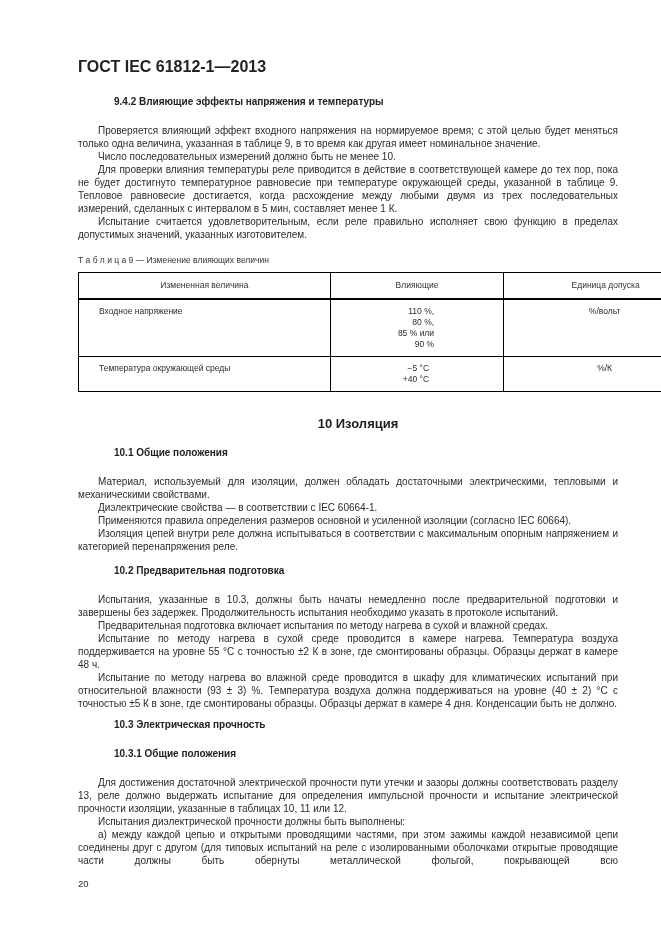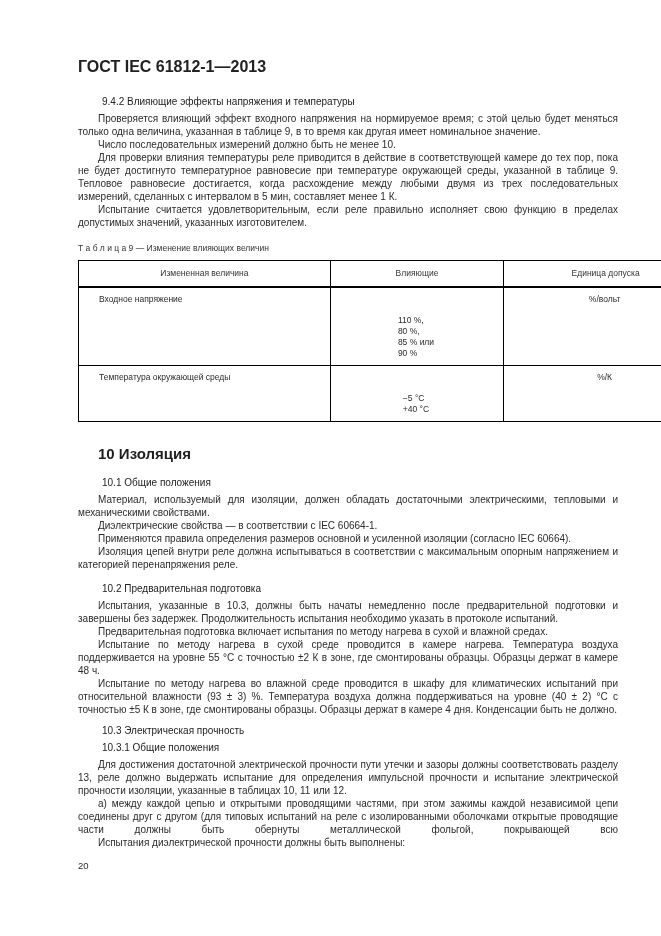--- a/index.html
+++ b/index.html
@@ -9,27 +9,27 @@
     color:#2b2b2b;position:relative;overflow:hidden;
   }
   .page{
     box-sizing:border-box;width:661px;height:936px;
     padding:60px 43px 0 78px;position:relative;
   }
   .doc-header{
     font-weight:bold;font-size:16px;line-height:13px;color:#222;
   }
   .h-sub{
-    font-weight:normal;font-size:10px;line-height:13px;color:#222;
-    text-indent:20px;margin:4px;
+    font-weight:bold;font-size:10px;line-height:13px;color:#222;
+    text-indent:20px;margin:16px;
   }
   .h-942{margin-top:22px;}
   .h-main{
-    font-weight:bold;font-size:15px;line-height:16px;color:#1e1e1e;
-    text-indent:20px;margin:24px 0 0 0;
+    font-weight:bold;font-size:13px;line-height:16px;color:#1e1e1e;
+    text-indent:20px;margin:24px 0 0 0;text-align:center;
   }
   .h-101{margin-top:14px;}
   .h-102{margin-top:11px;}
   .h-103{margin-top:8px;}
   .h-1031{margin-top:4px;}
   p.body{
     font-size:10px;line-height:13px;margin:0;
     text-align:justify;text-indent:20px;color:#2b2b2b;
   }
   p.first{margin-top:0;}
@@ -45,21 +45,21 @@
   table.t9 th{
     font-weight:normal;text-align:center;vertical-align:middle;
     border:1px solid #000;border-bottom:2px solid #000;
     padding:7px 4px;font-size:8.5px;color:#333;
   }
   table.t9 td{
     border:1px solid #000;vertical-align:top;padding:6px 6px 6px 4px;
   }
   table.t9 td.c1{padding-left:20px;text-align:left;}
   table.t9 td.c2{text-align:center;}
-  table.t9 td.c2 .vblock{display:inline-block;text-align:left;margin-top:21px;}
+  table.t9 td.c2 .vblock{display:inline-block;text-align:right;}
   table.t9 td.c3{text-align:center;}
   .page-number{
     font-size:9.5px;color:#2b2b2b;margin-top:11px;
   }
   .flow{position:relative;}
 </style>
 </head>
 <body>
 
 <div class="page">
@@ -126,19 +126,19 @@
     <p class="body">Испытания, указанные в 10.3, должны быть начаты немедленно после предварительной подготовки и завершены без задержек. Продолжительность испытания необходимо указать в протоколе испытаний.</p>
     <p class="body">Предварительная подготовка включает испытания по методу нагрева в сухой и влажной средах.</p>
     <p class="body">Испытание по методу нагрева в сухой среде проводится в камере нагрева. Температура воздуха поддерживается на уровне 55 °С с точностью ±2 К в зоне, где смонтированы образцы. Образцы держат в камере 48 ч.</p>
     <p class="body">Испытание по методу нагрева во влажной среде проводится в шкафу для климатических испытаний при относительной влажности (93 ± 3) %. Температура воздуха должна поддерживаться на уровне (40 ± 2) °С с точностью ±5 К в зоне, где смонтированы образцы. Образцы держат в камере 4 дня. Конденсации быть не должно.</p>
   </div>
 
   <div class="flow">
     <h3 class="h-sub h-103">10.3  Электрическая прочность</h3>
     <h3 class="h-sub h-1031">10.3.1  Общие положения</h3>
     <p class="body">Для достижения достаточной электрической прочности пути утечки и зазоры должны соответствовать разделу 13, реле должно выдержать испытание для определения импульсной прочности и испытание электрической прочности изоляции, указанные в таблицах 10, 11 или 12.</p>
+    <p class="body">Испытания диэлектрической прочности должны быть выполнены:</p>
     <p class="body cont">а)  между каждой цепью и открытыми проводящими частями, при этом зажимы каждой независимой цепи соединены друг с другом (для типовых испытаний на реле с изолированными оболочками открытые проводящие части должны быть обернуты металлической фольгой, покрывающей всю</p>
-    <p class="body">Испытания диэлектрической прочности должны быть выполнены:</p>
   </div>
 
   <div class="page-number">20</div>
 
 </div>
 
 </body></html>

